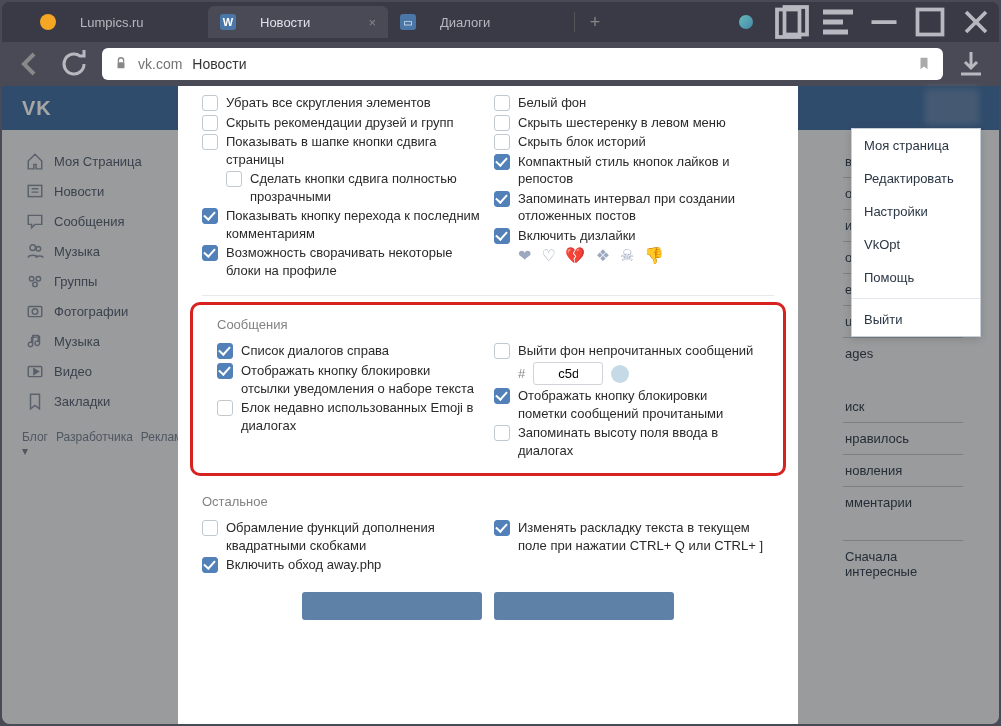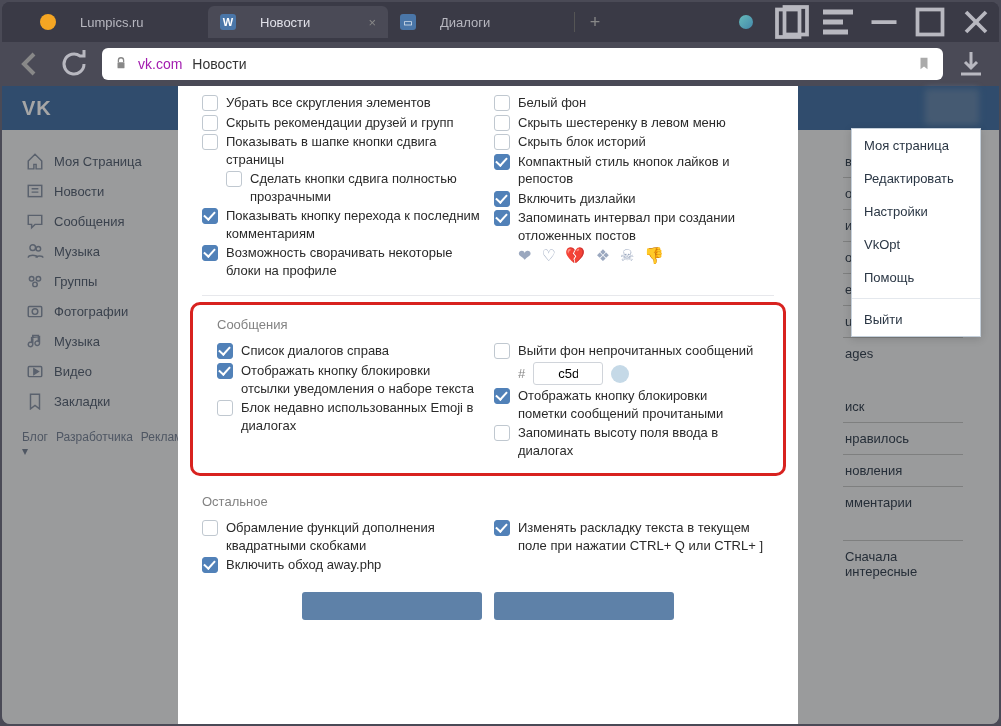--- a/index.html
+++ b/index.html
@@ -10,21 +10,21 @@
 .tab.active{background:#4a4a56;border-radius:6px 6px 0 0;color:#e0e0e8}
 .tab-icon{width:16px;height:16px;border-radius:3px;display:flex;align-items:center;justify-content:center}
 .tab-close{margin-left:auto;color:#888;cursor:pointer}
 .new-tab{width:28px;height:28px;display:flex;align-items:center;justify-content:center;color:#888;font-size:18px;cursor:pointer}
 .win-controls{margin-left:auto;display:flex;gap:0}
 .win-btn{width:46px;height:40px;display:flex;align-items:center;justify-content:center;color:#b8b8c0;cursor:pointer}
 .addr-bar{height:44px;background:#4a4a56;display:flex;align-items:center;padding:0 12px;gap:12px}
 .nav-btn{width:32px;height:32px;display:flex;align-items:center;justify-content:center;color:#888;cursor:pointer}
 .addr-field{flex:1;height:32px;background:#fff;border-radius:6px;display:flex;align-items:center;padding:0 12px;gap:10px;color:#333;font-size:14px}
 .lock{color:#888}
-.addr-text{color:#a21caf}
+.addr-text{color:#737373}
 .addr-query{color:#333}
 .bookmark{margin-left:auto;color:#aaa}
 .content{position:relative;height:638px;background:#edeef0}
 .dimmed{position:absolute;inset:0;background:rgba(0,0,0,0.35)}
 .vk-header{position:absolute;top:0;left:0;right:0;height:44px;background:#4a76a8;display:flex;align-items:center;padding-left:20px}
 .vk-logo{color:#fff;font-weight:bold;font-size:20px;letter-spacing:1px}
 .sidebar{position:absolute;left:20px;top:60px;width:160px}
 .side-item{display:flex;align-items:center;gap:10px;padding:6px 4px;color:#5a6677;font-size:13px;cursor:pointer}
 .side-icon{width:18px;height:18px;color:#8a96a8}
 .side-footer{margin-top:14px;font-size:12px;color:#7a8699}
@@ -286,25 +286,25 @@
             <div class="opt-row">
               <span class="chk"></span>
               <span>Скрыть блок историй</span>
             </div>
             <div class="opt-row">
               <span class="chk on"></span>
               <span>Компактный стиль кнопок лайков и репостов</span>
             </div>
             <div class="opt-row">
               <span class="chk on"></span>
+              <span>Запоминать интервал при создании отложенных постов</span>
+            </div>
+            <div class="opt-row">
+              <span class="chk on"></span>
               <span>Включить дизлайки</span>
-            </div>
-            <div class="opt-row">
-              <span class="chk on"></span>
-              <span>Запоминать интервал при создании отложенных постов</span>
             </div>
             <div class="emoji-row">
               <span>❤</span>
               <span>♡</span>
               <span>💔</span>
               <span>❖</span>
               <span>☠</span>
               <span>👎</span>
             </div>
           </div>

